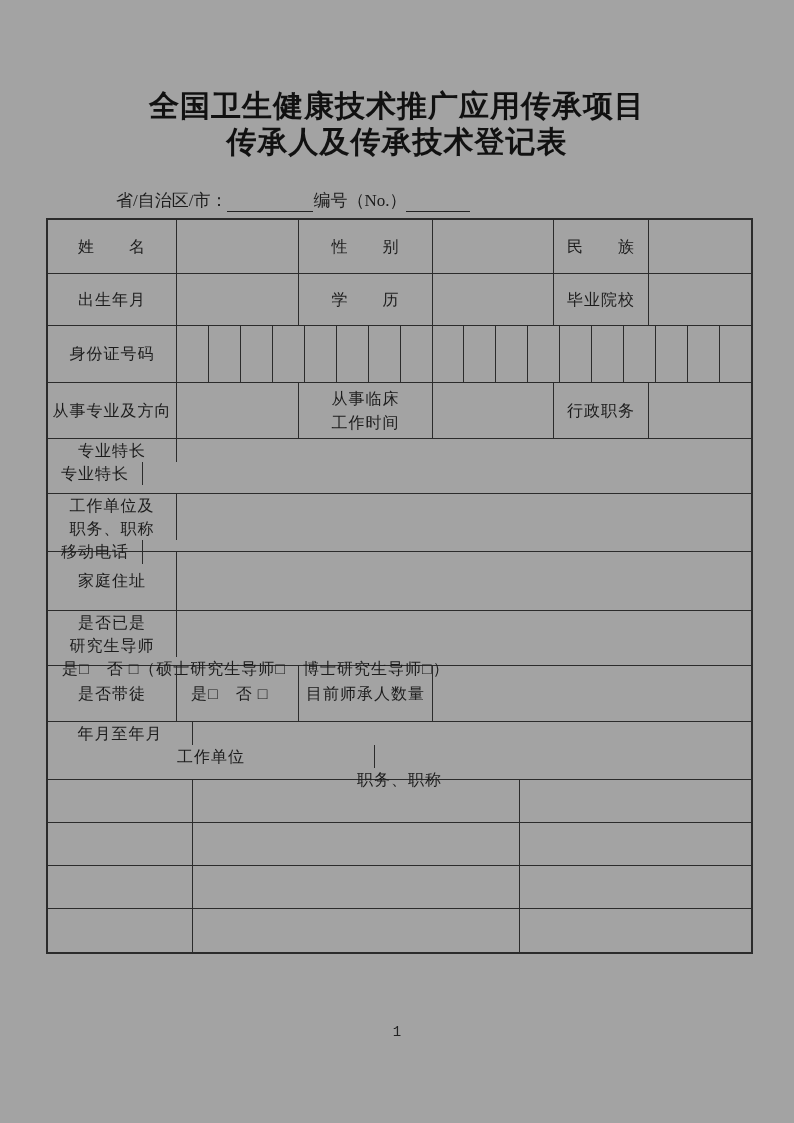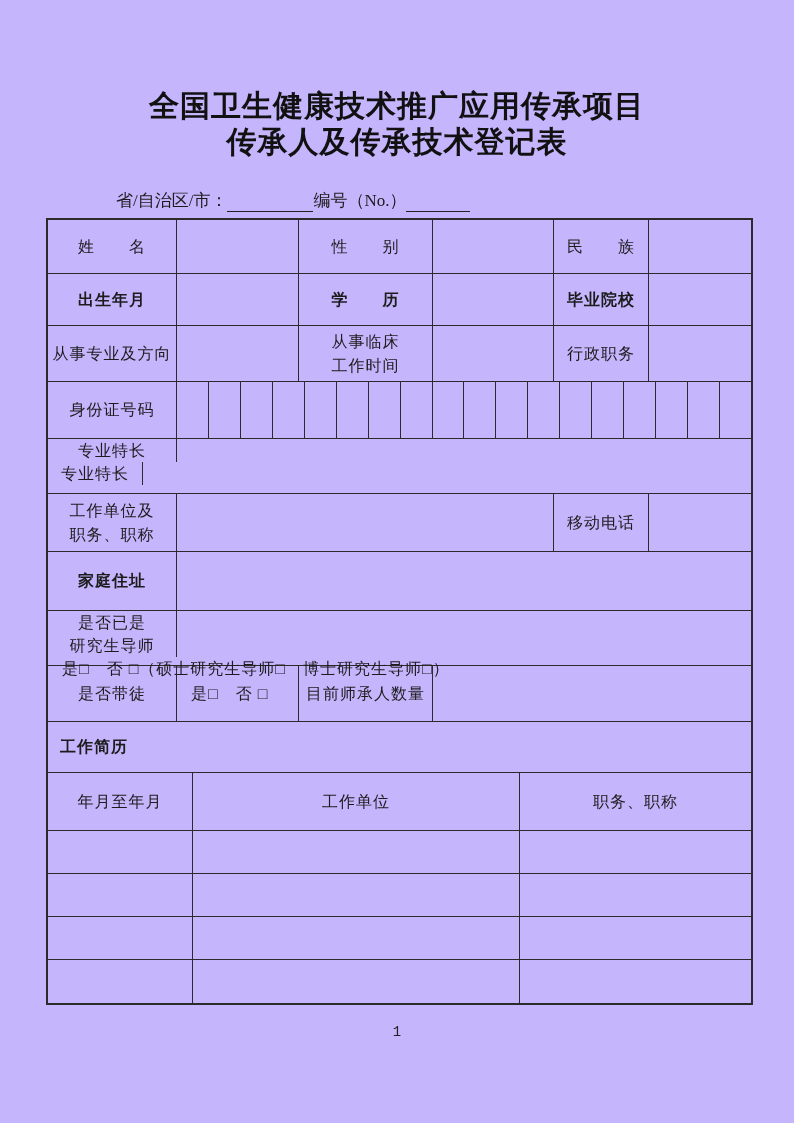--- a/index.html
+++ b/index.html
@@ -1,19 +1,19 @@
 <!DOCTYPE html>
 <html><head>
 <meta charset="utf-8">
 <style>
   html,body{margin:0;padding:0;background:#ffffff;}
   .page{
     position:relative;
     width:794px;height:1123px;
-    background:#c4b5fd;
+    background:#a3a3a3;
     font-family:"Liberation Serif","DejaVu Serif",serif;
     color:#1c1c1c;
     overflow:hidden;
   }
   .title{
     margin:0;
     text-align:center;
     font-size:30px;
     font-weight:bold;
     line-height:36px;
@@ -66,22 +66,22 @@
 
   .w1{width:129px;}
   .w2{width:122px;}
   .w3{width:134px;}
   .w4{width:121px;}
   .w5{width:95px;}
   .w6{flex:1;}
   .w234{width:377px;}
   .wrest{flex:1;}
 
-  .h54{height:54px;} .h52{height:52px;font-weight:bold;} .h57{height:57px;} .h56{height:56px;}
-  .h55{height:55px;flex-direction:column;} .h58{height:58px;} .h59{height:59px;font-weight:bold;} .h51{height:51px;}
+  .h54{height:54px;} .h52{height:52px;} .h57{height:57px;} .h56{height:56px;}
+  .h55{height:55px;flex-direction:column;} .h58{height:58px;flex-direction:column;} .h59{height:59px;} .h51{height:51px;}
   .h43{height:43px;}
 
   .id-cells{flex:1;display:flex;}
   .id-cell{
     flex:1;
     border-right:1px solid #2b2b2b;
     box-sizing:border-box;
   }
   .id-cell:last-child{border-right:none;}
 
@@ -143,54 +143,54 @@
 
     <div class="frow h52">
       <div class="fcell w1">出生年月</div>
       <div class="fcell w2"></div>
       <div class="fcell w3">学　　历</div>
       <div class="fcell w4"></div>
       <div class="fcell w5">毕业院校</div>
       <div class="fcell w6"></div>
     </div>
 
+    <div class="frow h57">
+      <div class="fcell w1">身份证号码</div>
+      <div class="id-cells">
+          <div class="id-cell"></div>
+          <div class="id-cell"></div>
+          <div class="id-cell"></div>
+          <div class="id-cell"></div>
+          <div class="id-cell"></div>
+          <div class="id-cell"></div>
+          <div class="id-cell"></div>
+          <div class="id-cell"></div>
+          <div class="id-cell"></div>
+          <div class="id-cell"></div>
+          <div class="id-cell"></div>
+          <div class="id-cell"></div>
+          <div class="id-cell"></div>
+          <div class="id-cell"></div>
+          <div class="id-cell"></div>
+          <div class="id-cell"></div>
+          <div class="id-cell"></div>
+          <div class="id-cell"></div>
+        </div>
+    </div>
+
     <div class="frow h56">
       <div class="fcell w1">从事专业及方向</div>
       <div class="fcell w2"></div>
       <div class="fcell w3 ml">从事临床
 工作时间</div>
       <div class="fcell w4"></div>
       <div class="fcell w5">行政职务</div>
       <div class="fcell w6"></div>
     </div>
 
-    <div class="frow h57">
-      <div class="fcell w1">身份证号码</div>
-      <div class="id-cells">
-          <div class="id-cell"></div>
-          <div class="id-cell"></div>
-          <div class="id-cell"></div>
-          <div class="id-cell"></div>
-          <div class="id-cell"></div>
-          <div class="id-cell"></div>
-          <div class="id-cell"></div>
-          <div class="id-cell"></div>
-          <div class="id-cell"></div>
-          <div class="id-cell"></div>
-          <div class="id-cell"></div>
-          <div class="id-cell"></div>
-          <div class="id-cell"></div>
-          <div class="id-cell"></div>
-          <div class="id-cell"></div>
-          <div class="id-cell"></div>
-          <div class="id-cell"></div>
-          <div class="id-cell"></div>
-        </div>
-    </div>
-
     <div class="frow h55">
       <div class="fcell w1">专业特长</div>
       <div class="fcell w234"></div>
       <div class="fcell w5">专业特长</div>
       <div class="fcell w6"></div>
     </div>
 
     <div class="frow h58">
       <div class="fcell w1 ml">工作单位及
 职务、职称</div>
@@ -210,23 +210,20 @@
       <div class="fcell wrest left">是□　否 □（硕士研究生导师□　博士研究生导师□）</div>
     </div>
 
     <div class="frow h56">
       <div class="fcell w1">是否带徒</div>
       <div class="fcell w2 left">是□　否 □</div>
       <div class="fcell w3">目前师承人数量</div>
       <div class="fcell wrest"></div>
     </div>
 
-    <div class="frow h51">
-      <div class="section-cell">工作简历</div>
-    </div>
 
     <div class="frow h58">
       <div class="fcell hc0">年月至年月</div>
       <div class="fcell hc1">工作单位</div>
       <div class="fcell hc2">职务、职称</div>
     </div>
 
     <div>
         <div class="frow h43">
           <div class="fcell hc0"></div>

